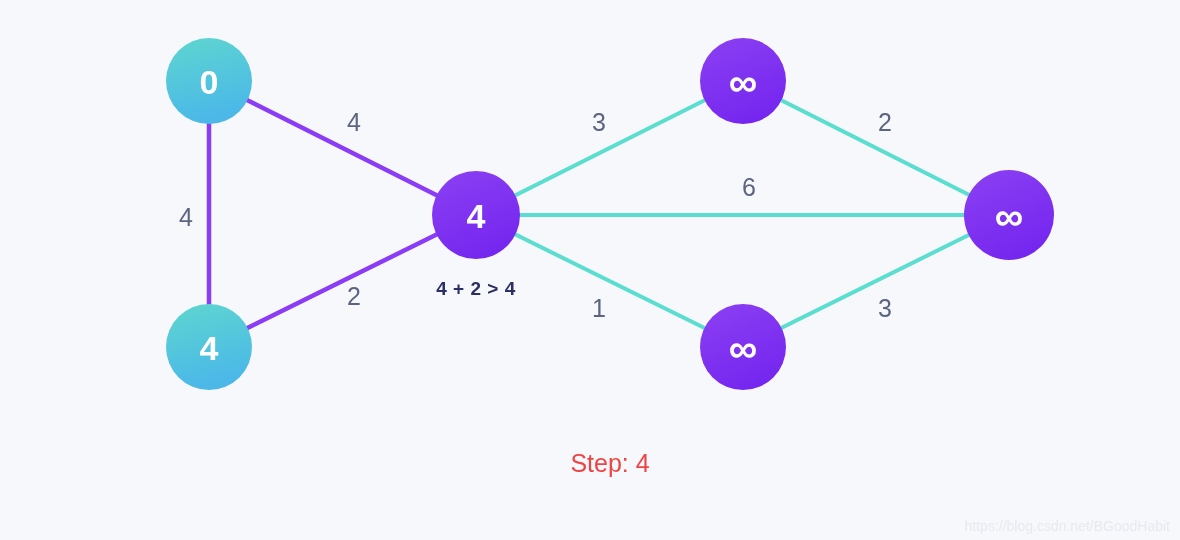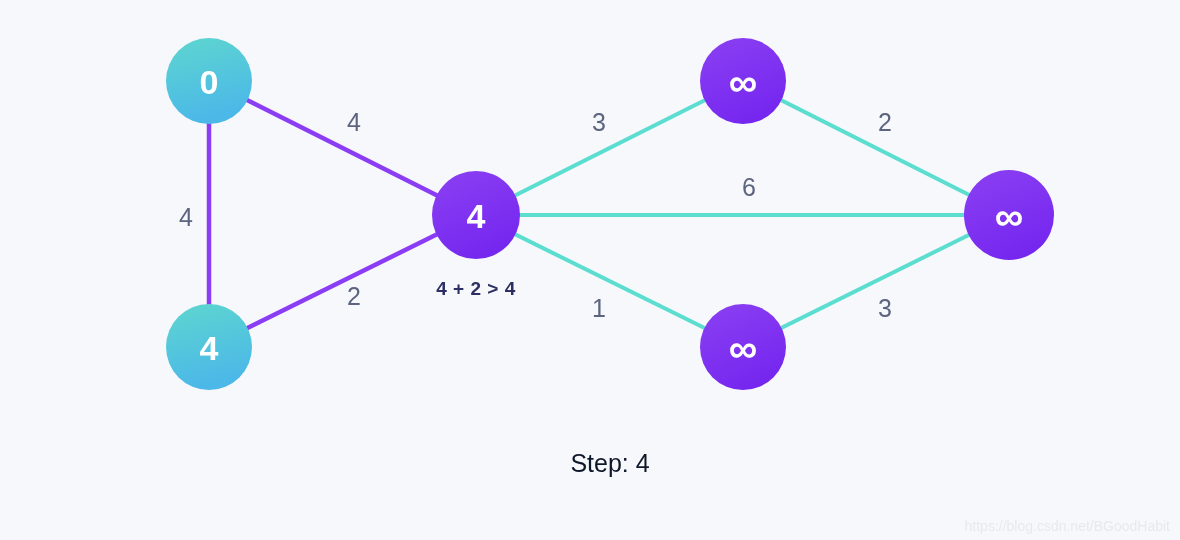--- a/index.html
+++ b/index.html
@@ -62,21 +62,21 @@
     color: #2b2f63;
     letter-spacing: 0.5px;
     white-space: nowrap;
     transform: translate(-50%, 0);
   }
   .step-label {
     position: absolute;
     font-family: "Liberation Sans", sans-serif;
     font-weight: 400;
     font-size: 25px;
-    color: #0f172a;
+    color: #ef4444;
     white-space: nowrap;
     transform: translate(-50%, -50%);
   }
   .watermark {
     position: absolute;
     right: 10px;
     bottom: 6px;
     font-family: "Liberation Sans", sans-serif;
     font-size: 14px;
     color: #e6e9ef;

